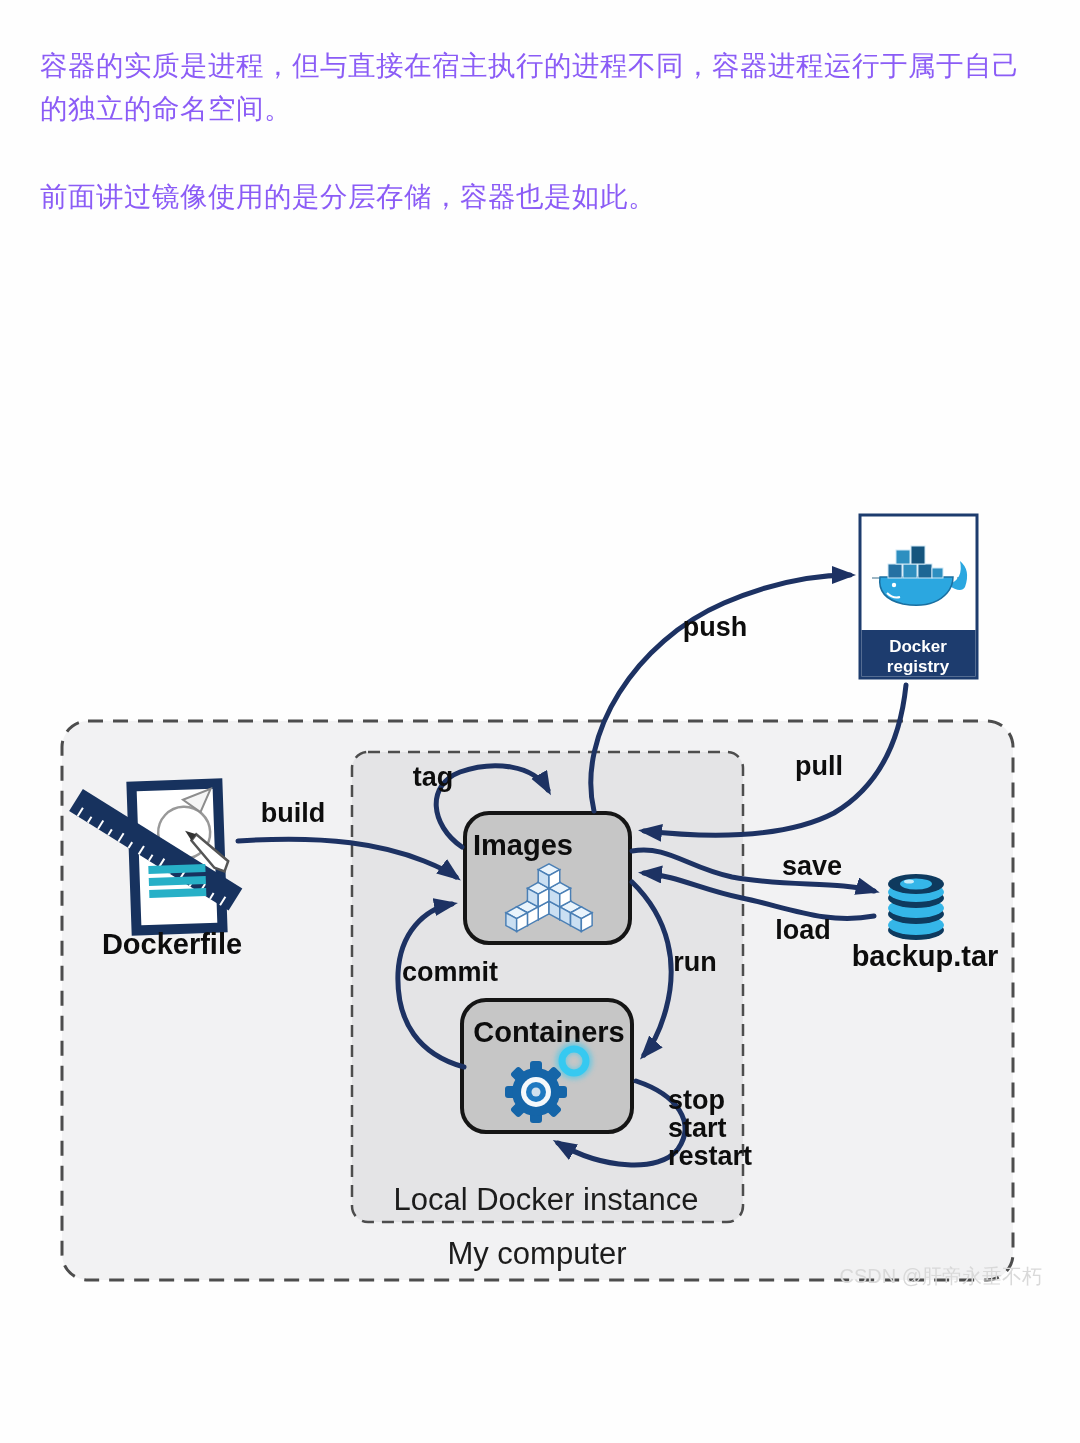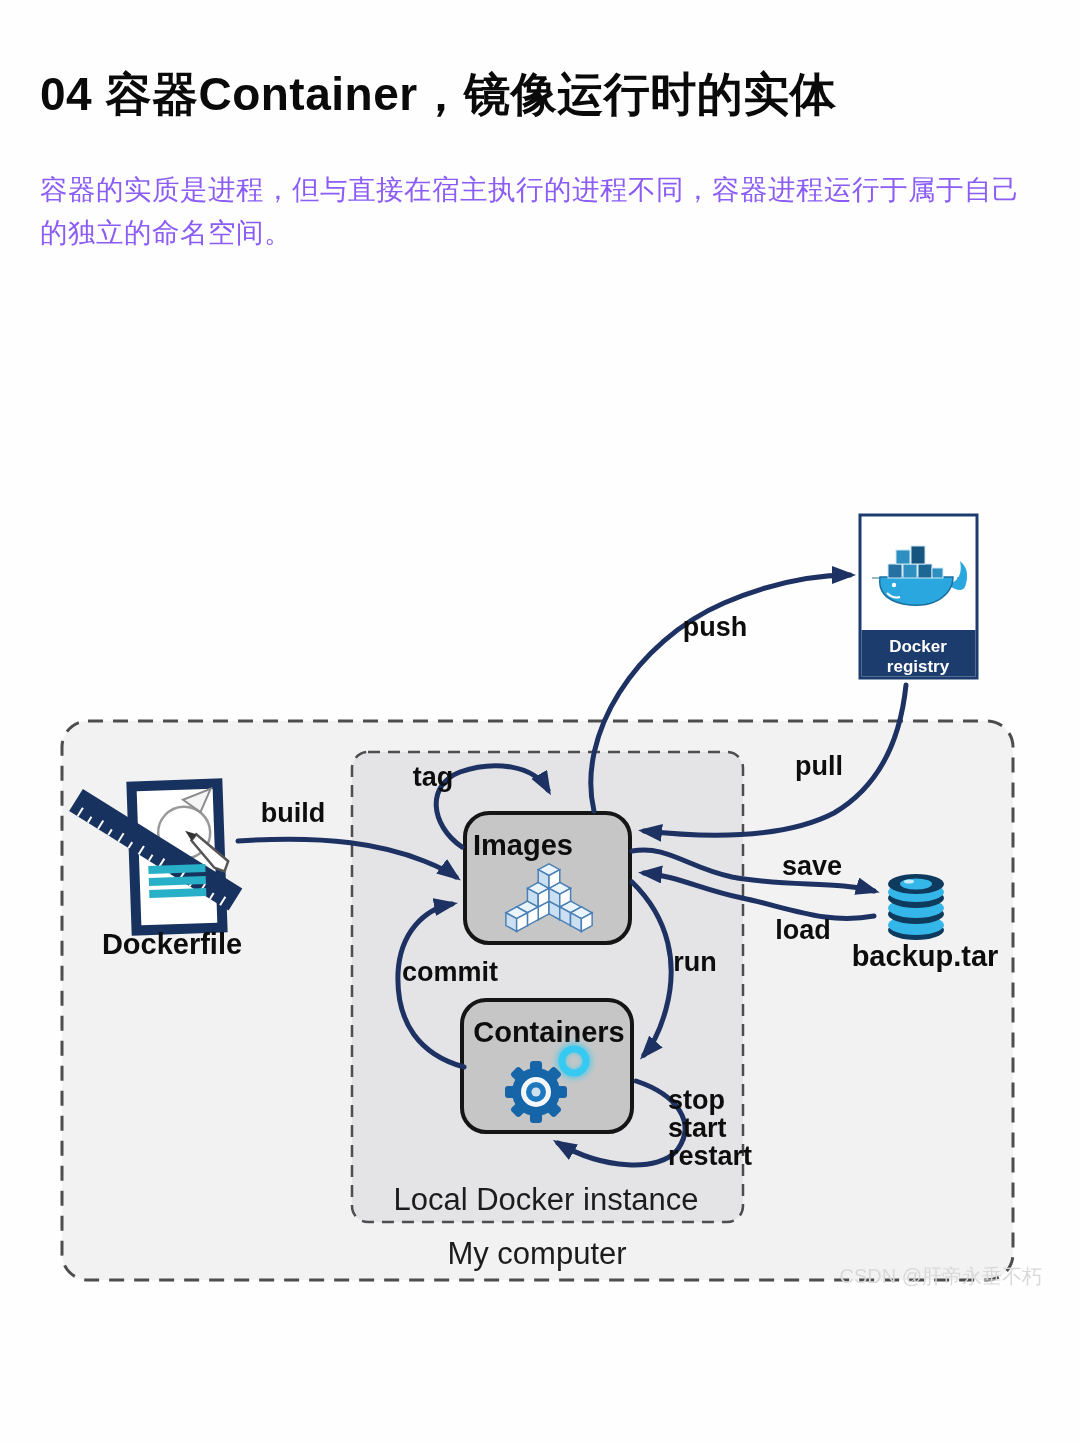--- a/index.html
+++ b/index.html
@@ -40,23 +40,23 @@
   .cube-left{fill:#cadff2;stroke:#4a7fb5;stroke-width:1.5;}
   .cube-right{fill:#ffffff;stroke:#4a7fb5;stroke-width:1.5;}
 
   .watermark-text{font-family:"Liberation Sans",sans-serif;font-size:20px;fill:var(--c-watermark,#d9d9d9);}
 </style>
 </head>
 <body>
 
 <div class="page">
 
-  <h1 class="page-title">04 容器Container，镜像运行时的实体</h1>
 
   <p class="body-par">容器的实质是进程，但与直接在宿主执行的进程不同，容器进程运行于属于自己的独立的命名空间。</p>
+  <p class="body-par">前面讲过镜像使用的是分层存储，容器也是如此。</p>
 
   <div class="diagram">
     <svg viewBox="0 0 1080 815" xmlns="http://www.w3.org/2000/svg">
       <defs>
         <marker id="ah" markerUnits="userSpaceOnUse" markerWidth="26" markerHeight="20" refX="18" refY="9" orient="auto">
           <path class="ah" d="M0,0 L24,9 L0,18 Z"></path>
         </marker>
         <filter id="soft" x="-80%" y="-80%" width="260%" height="260%">
           <feGaussianBlur stdDeviation="2.6"></feGaussianBlur>
         </filter>

